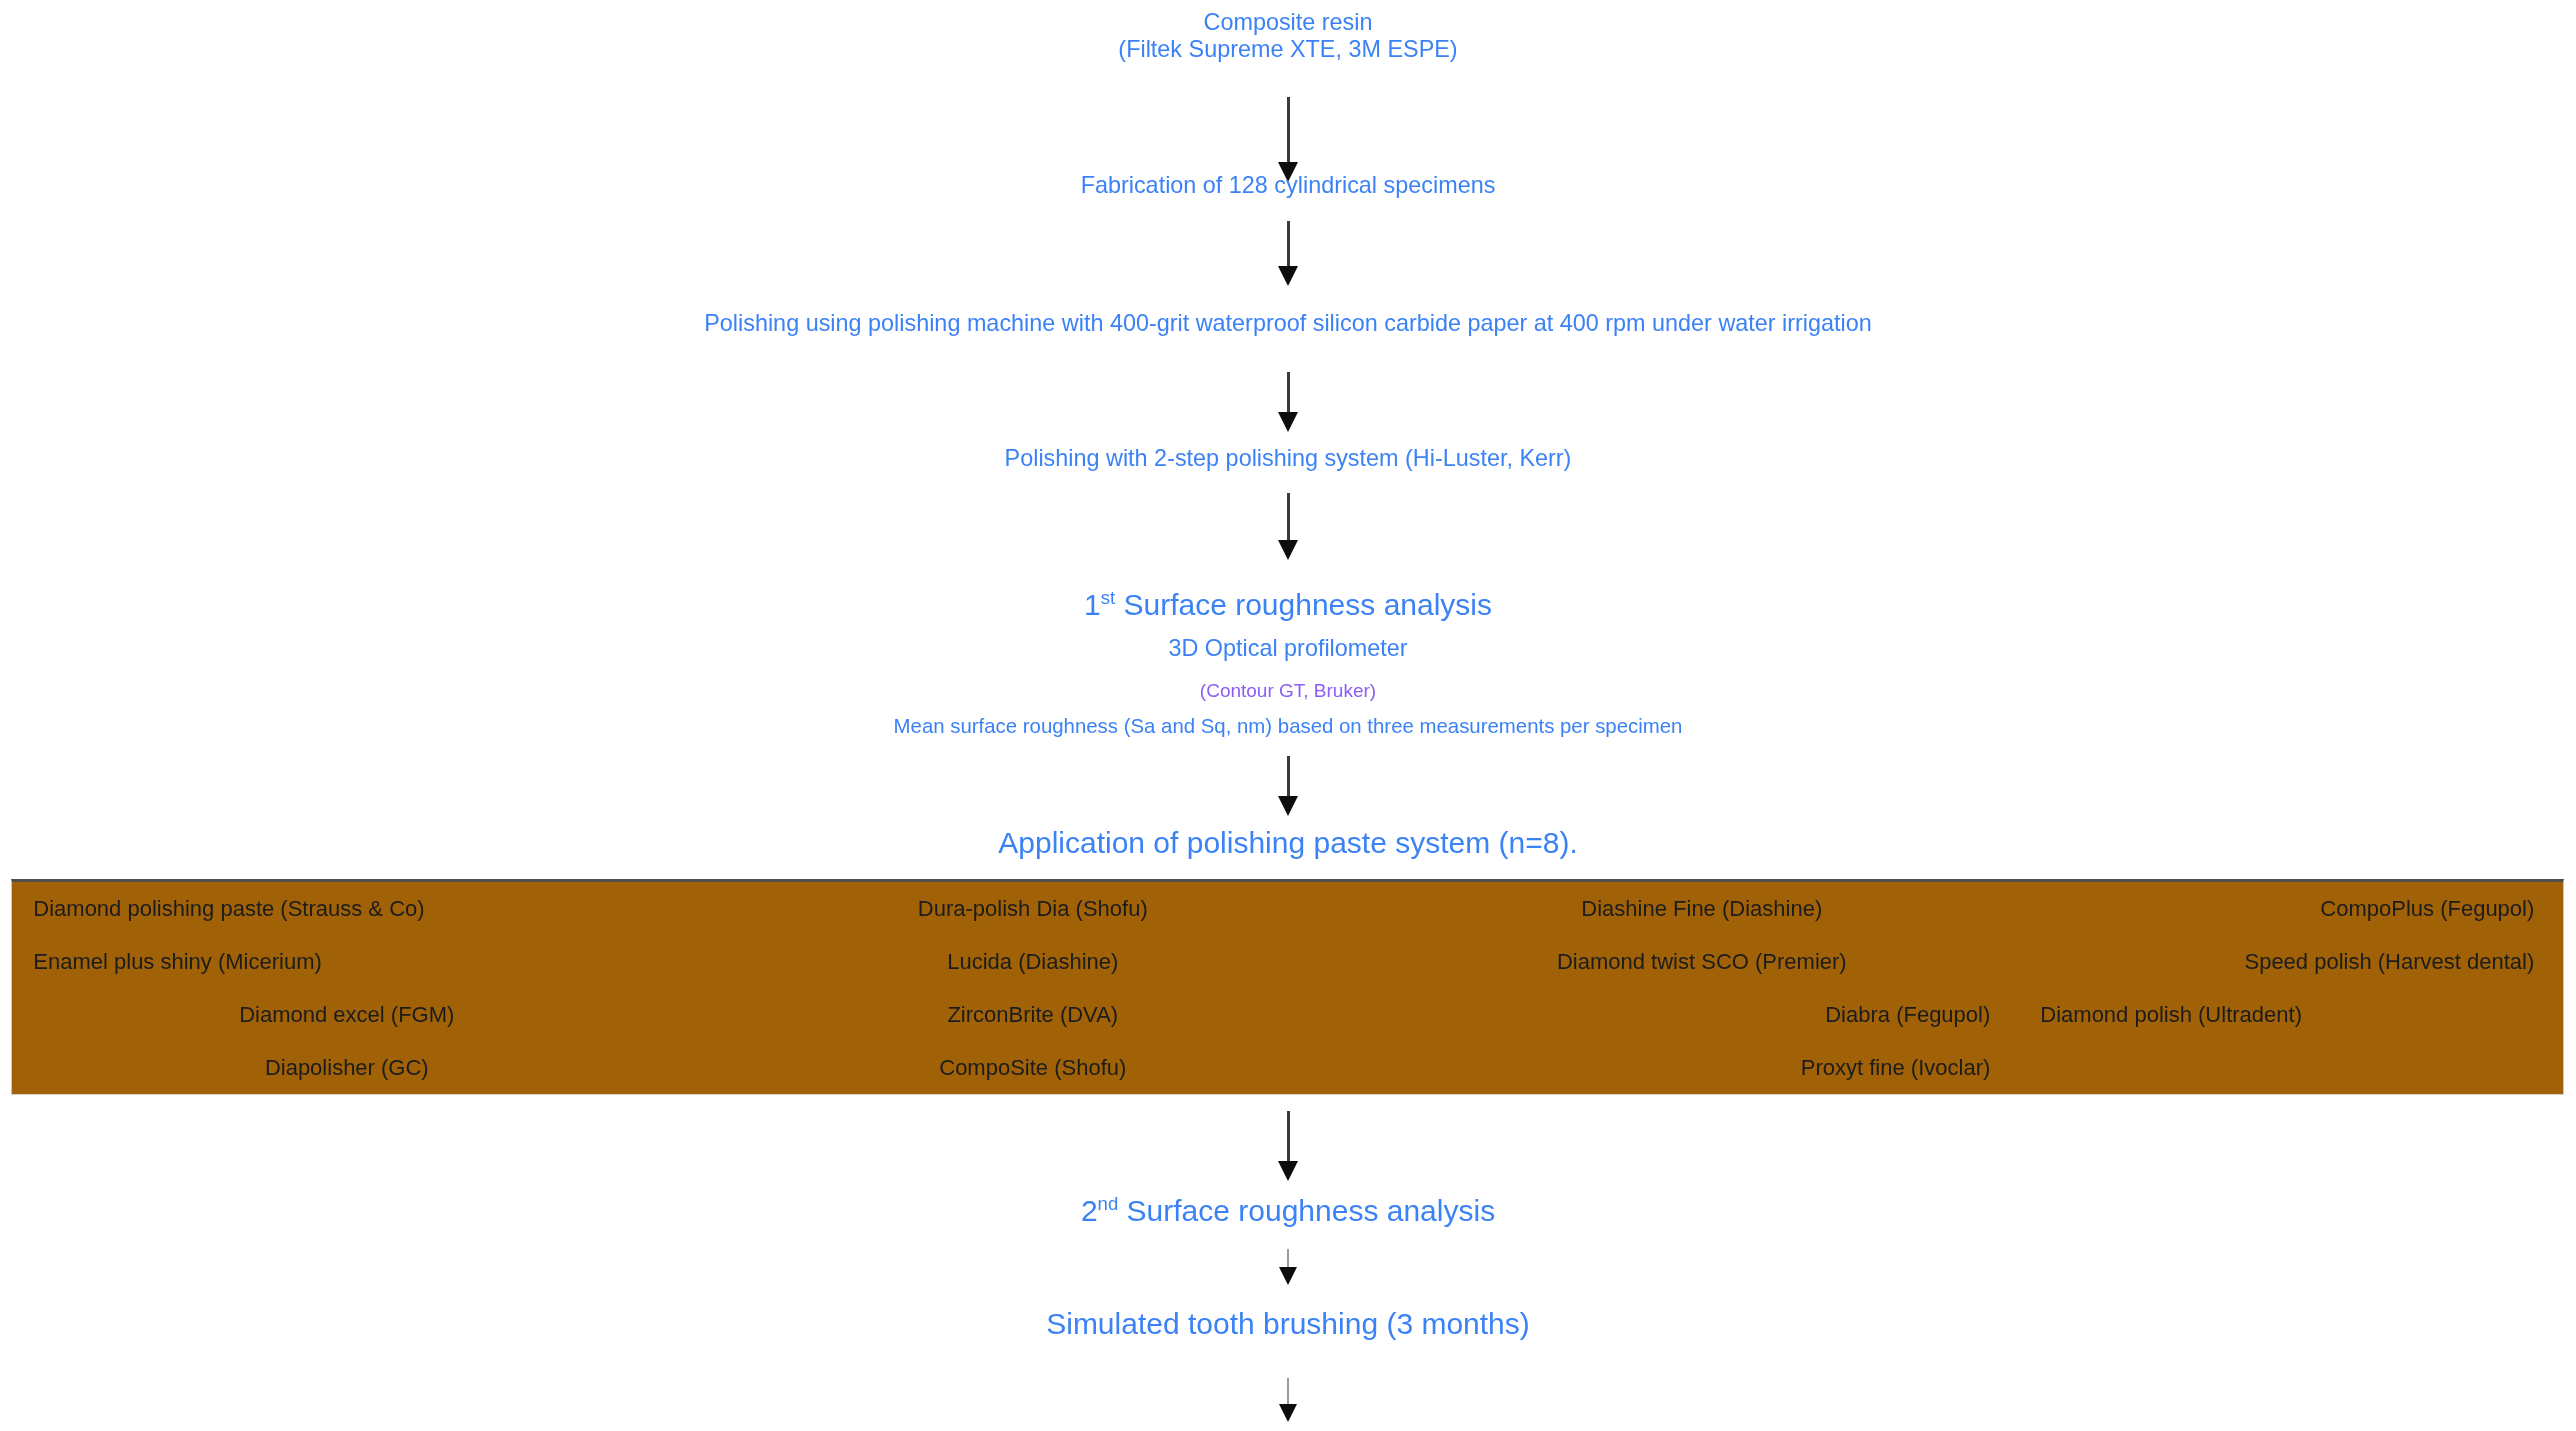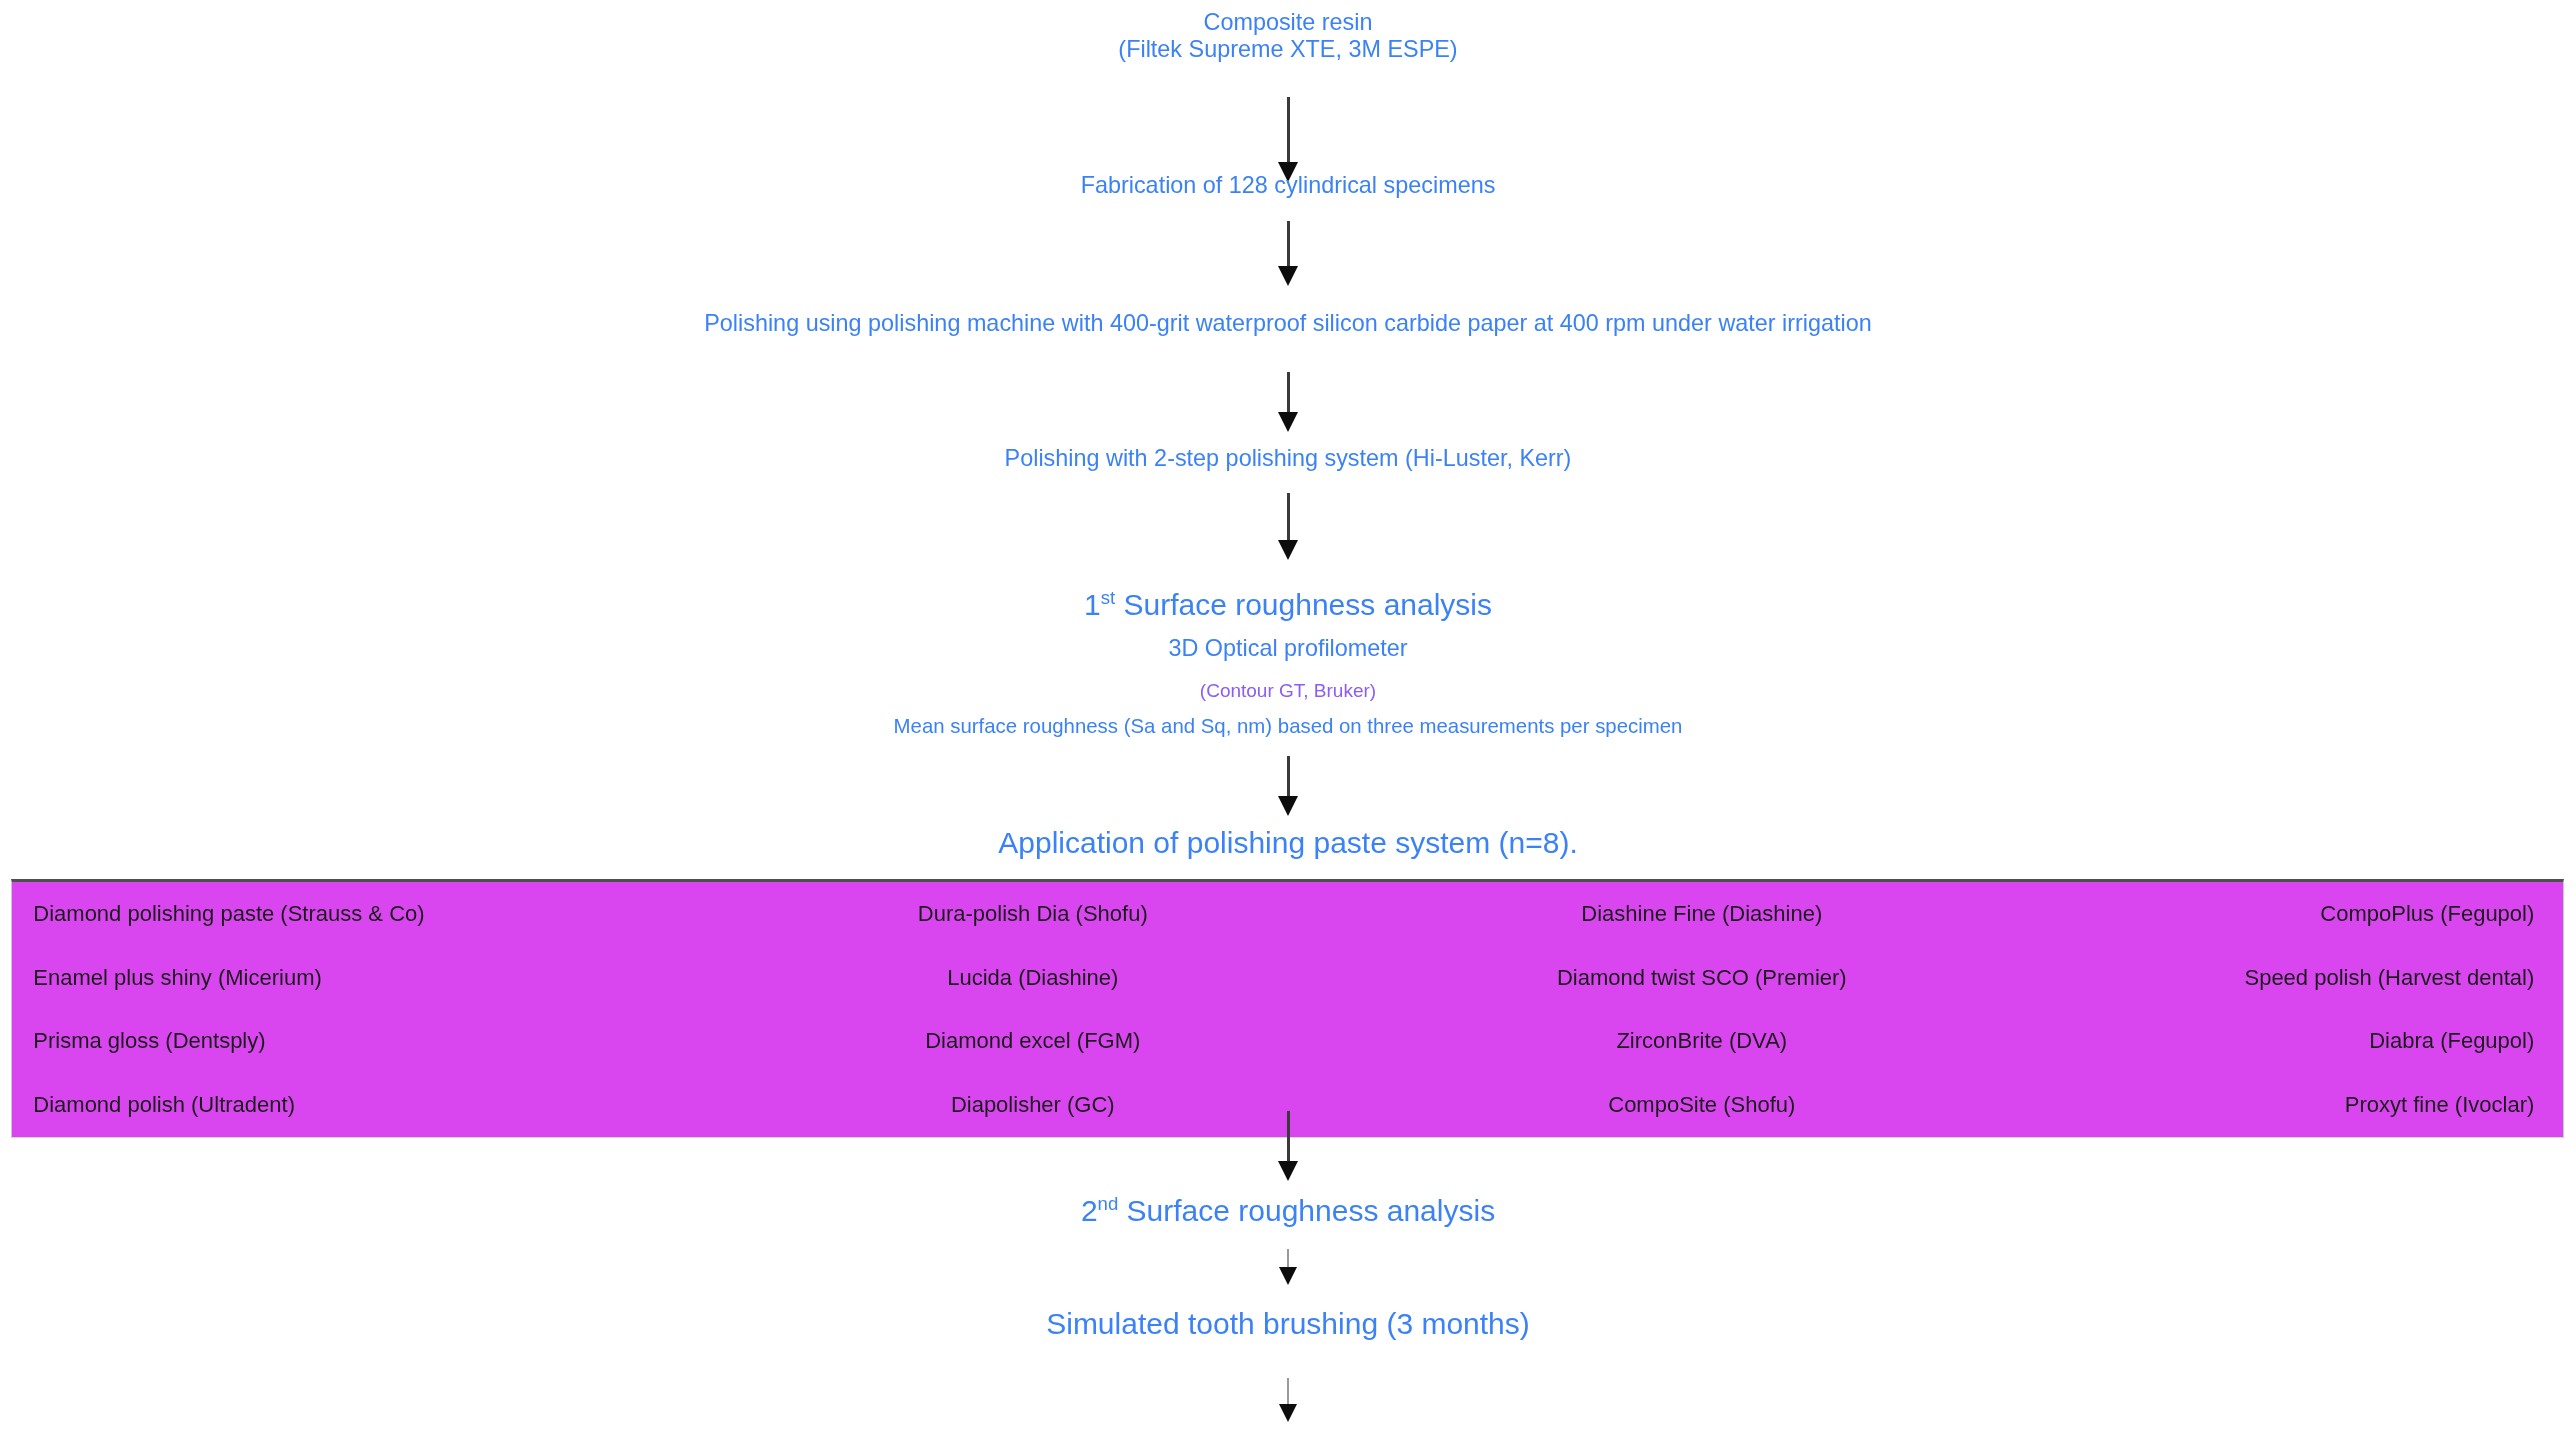--- a/index.html
+++ b/index.html
@@ -45,32 +45,32 @@
     border-right: 10.6px solid transparent;
     border-top: 20.4px solid #0d0d0d;
   }
   .arrow.faint .stem { background: #9a9a9a; width: 2.3px; }
 
   #paste-table {
     position: absolute;
     left: 11.3px;
     top: 879px;
     width: 2553px;
-    height: 259px;
+    height: 216px;
     box-sizing: border-box;
     border-top: 3.8px solid #4f4f4f;
     border-left: 1.5px solid #c9c9c9;
     border-right: 1.5px solid #c9c9c9;
     border-bottom: 1.5px solid #d6d6d6;
     display: grid;
     grid-template-columns: 669px 703px 635px auto;
     grid-template-rows: repeat(4, 1fr);
     align-items: center;
     font-size: 22px;
-    background: #d946ef;
+    background: #a16207;
   }
   #paste-table .cell { white-space: nowrap; }
   #paste-table .col-0 { text-align: left;  padding-left: 21px; }
   #paste-table .col-1 { text-align: center; }
   #paste-table .col-2 { text-align: center; }
   #paste-table .col-3 { text-align: right; padding-right: 29px; }
 </style>
 </head>
 <body>
 
@@ -123,21 +123,20 @@
 
   <div id="paste-table">
       <div class="cell col-0">Diamond polishing paste (Strauss &amp; Co)</div>
       <div class="cell col-1">Dura-polish Dia (Shofu)</div>
       <div class="cell col-2">Diashine Fine (Diashine)</div>
       <div class="cell col-3">CompoPlus (Fegupol)</div>
       <div class="cell col-0">Enamel plus shiny (Micerium)</div>
       <div class="cell col-2">Lucida (Diashine)</div>
       <div class="cell col-1">Diamond twist SCO (Premier)</div>
       <div class="cell col-3">Speed polish (Harvest dental)</div>
-      <div class="cell col-0">Prisma gloss (Dentsply)</div>
       <div class="cell col-1">Diamond excel (FGM)</div>
       <div class="cell col-2">ZirconBrite (DVA)</div>
       <div class="cell col-3">Diabra (Fegupol)</div>
       <div class="cell col-0">Diamond polish (Ultradent)</div>
       <div class="cell col-1">Diapolisher (GC)</div>
       <div class="cell col-2">CompoSite (Shofu)</div>
       <div class="cell col-3">Proxyt fine (Ivoclar)</div>
     </div>
 
   <div class="arrow" style="top: 1111px; height: 70px;">

